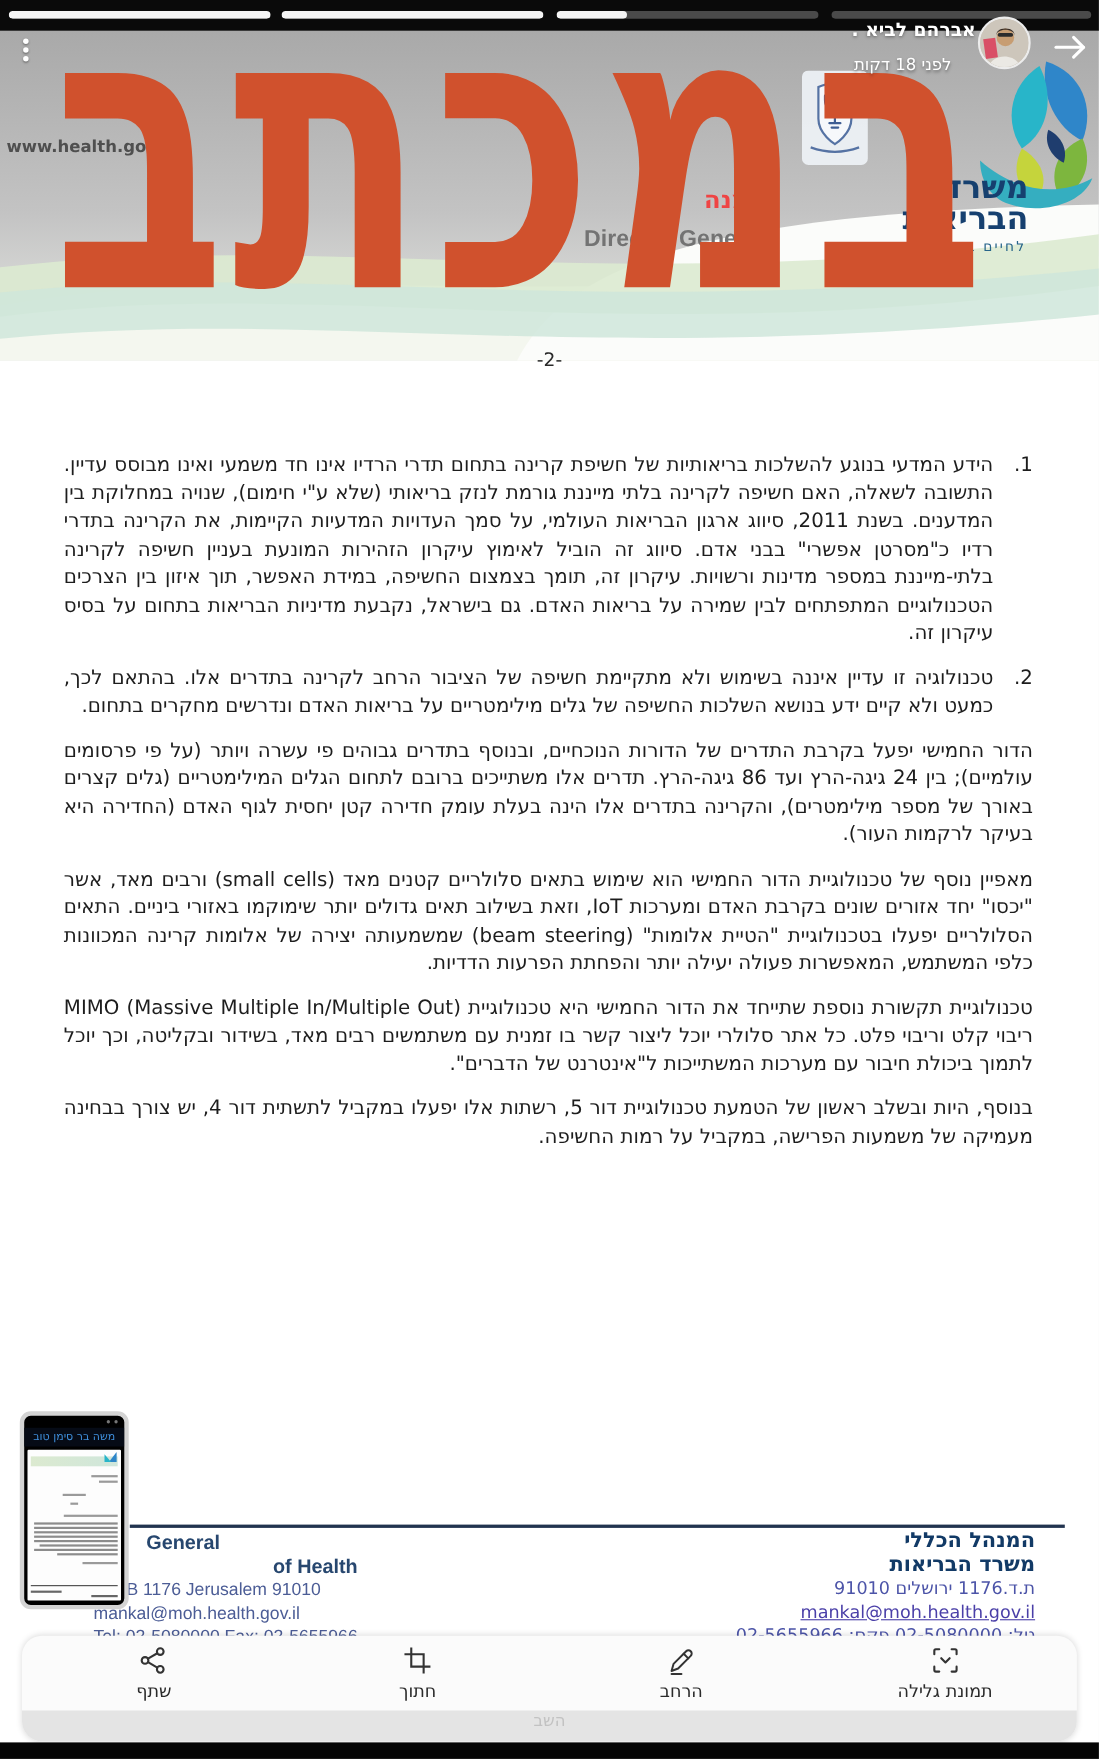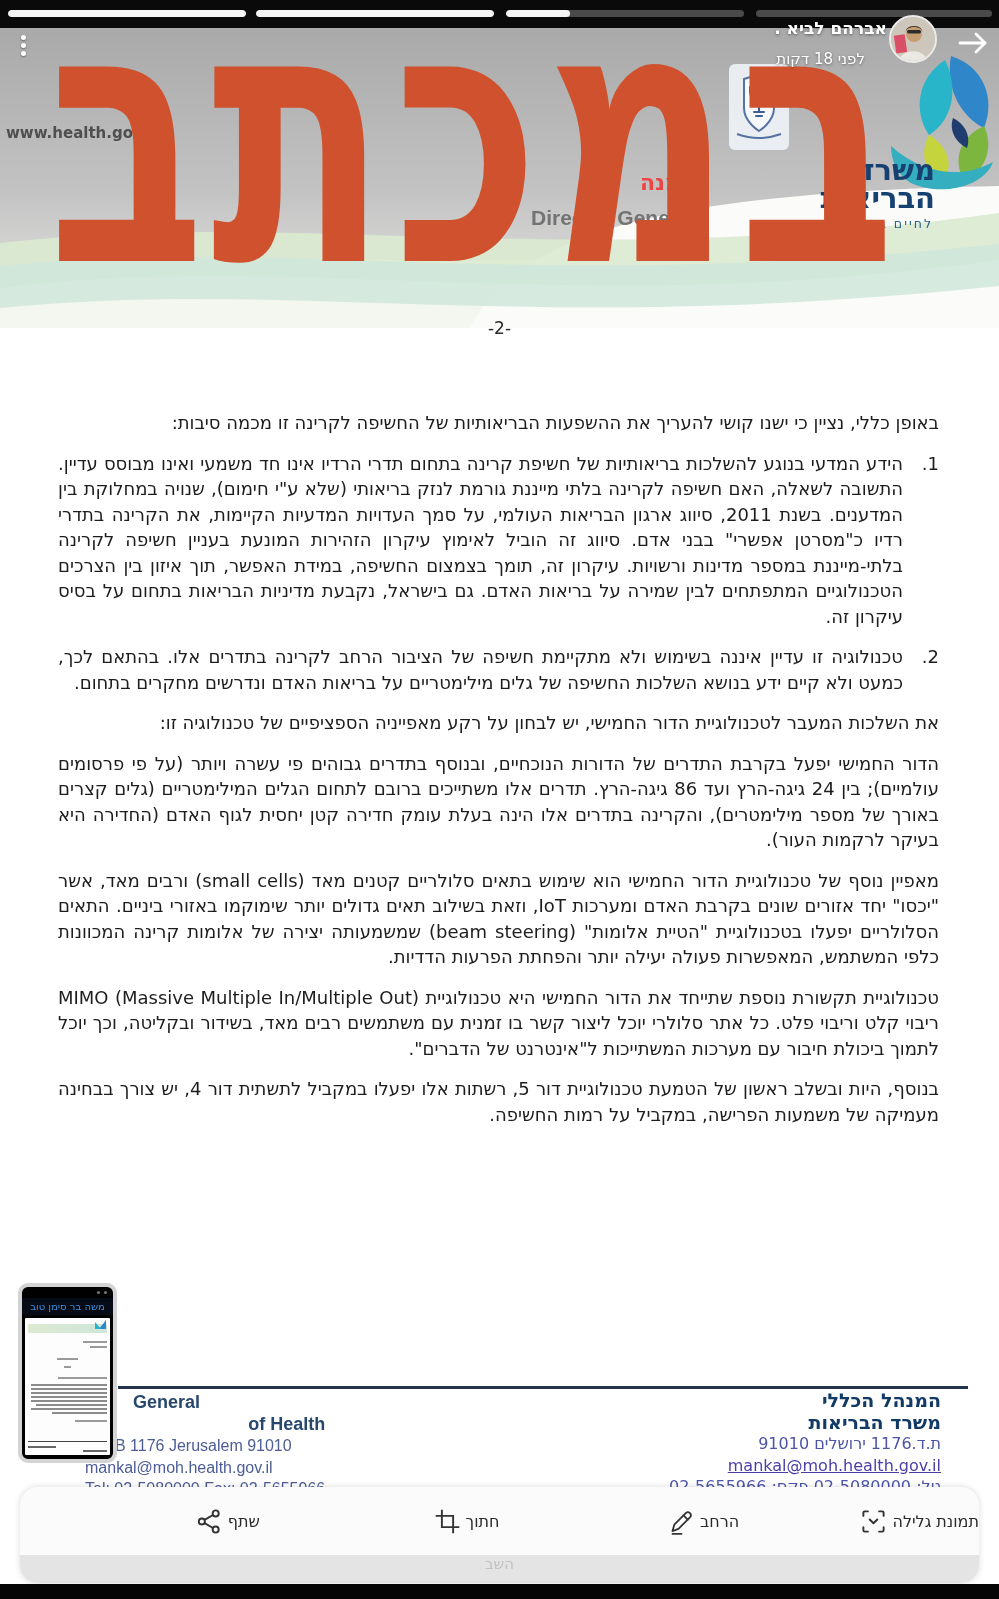--- a/index.html
+++ b/index.html
@@ -68,21 +68,21 @@
   .tb{height:2px;background:#9a9a9a;margin:3px 0 0 auto;}
   .tb.center{margin:3px auto 0 auto;}
   .tblock{margin-top:5px;}
   .tblock .tb{margin-top:2px;background:#8c8c8c;}
   .mini-foot{position:absolute;left:3px;right:3px;bottom:3px;border-top:1px solid #444;padding-top:2px;}
   .mini-foot .tb{height:2px;background:#666;}
   
   .sheet{position:absolute;left:20px;right:20px;top:1487px;height:96px;background:#fbfbfb;border-radius:18px;
          overflow:hidden;z-index:30;box-shadow:0 0 6px rgba(0,0,0,.15);}
   .actions{display:flex;height:68px;align-items:center;}
-  .action{flex:1;display:flex;flex-direction:row;align-items:center;justify-content:flex-end;gap:5px;cursor:pointer;}
+  .action{flex:1;display:flex;flex-direction:column;align-items:center;justify-content:center;gap:5px;cursor:pointer;}
   .action .lbl{font-size:16px;color:#2b2b2b;direction:rtl;}
   .action svg{display:block;}
   .reply-strip{height:28px;background:#e4e4e4;display:flex;justify-content:center;cursor:pointer;}
   .reply-strip span{color:#c2c2c2;font-size:15px;direction:rtl;}
   .bottom-black{position:absolute;left:0;bottom:0;width:999px;height:15px;background:#050505;z-index:35;}
 </style>
 </head>
 <body>
 
 <div class="screen">
@@ -132,30 +132,28 @@
       <div>משרד</div>
       <div>הבריאות</div>
     </div>
     <div class="moh-tagline">לחיים בריאים יותר</div>
 
     <div class="watermark" id="watermark" style="color: rgb(208, 81, 45);">במכתב</div>
 
     <div class="page-num">-2-</div>
 
     <div class="body-text">
-      <p>באופן כללי, נציין כי ישנו קושי להעריך את ההשפעות הבריאותיות של החשיפה לקרינה זו מכמה סיבות:</p>
       <div class="item">
         <span class="num">1.</span>
         <p>הידע המדעי בנוגע להשלכות בריאותיות של חשיפת קרינה בתחום תדרי הרדיו אינו חד משמעי ואינו מבוסס עדיין. התשובה לשאלה, האם חשיפה לקרינה בלתי מייננת גורמת לנזק בריאותי (שלא ע"י חימום), שנויה במחלוקת בין המדענים. בשנת 2011, סיווג ארגון הבריאות העולמי, על סמך העדויות המדעיות הקיימות, את הקרינה בתדרי רדיו כ"מסרטן אפשרי" בבני אדם. סיווג זה הוביל לאימוץ עיקרון הזהירות המונעת בעניין חשיפה לקרינה בלתי-מייננת במספר מדינות ורשויות. עיקרון זה, תומך בצמצום החשיפה, במידת האפשר, תוך איזון בין הצרכים הטכנולוגיים המתפתחים לבין שמירה על בריאות האדם. גם בישראל, נקבעת מדיניות הבריאות בתחום על בסיס עיקרון זה.</p>
       </div>
       <div class="item">
         <span class="num">2.</span>
         <p>טכנולוגיה זו עדיין איננה בשימוש ולא מתקיימת חשיפה של הציבור הרחב לקרינה בתדרים אלו. בהתאם לכך, כמעט ולא קיים ידע בנושא השלכות החשיפה של גלים מילימטריים על בריאות האדם ונדרשים מחקרים בתחום.</p>
       </div>
-      <p>את השלכות המעבר לטכנולוגיית הדור החמישי, יש לבחון על רקע מאפייניה הספציפיים של טכנולוגיה זו:</p>
       <p>הדור החמישי יפעל בקרבת התדרים של הדורות הנוכחיים, ובנוסף בתדרים גבוהים פי עשרה ויותר (על פי פרסומים עולמיים); בין 24 גיגה-הרץ ועד 86 גיגה-הרץ. תדרים אלו משתייכים ברובם לתחום הגלים המילימטריים (גלים קצרים באורך של מספר מילימטרים), והקרינה בתדרים אלו הינה בעלת עומק חדירה קטן יחסית לגוף האדם (החדירה היא בעיקר לרקמות העור).</p>
       <p>מאפיין נוסף של טכנולוגיית הדור החמישי הוא שימוש בתאים סלולריים קטנים מאד (small cells) ורבים מאד, אשר "יכסו" יחד אזורים שונים בקרבת האדם ומערכות IoT, וזאת בשילוב תאים גדולים יותר שימוקמו באזורי ביניים. התאים הסלולריים יפעלו בטכנולוגיית "הטיית אלומות" (beam steering) שמשמעותה יצירה של אלומות קרינה המכוונות כלפי המשתמש, המאפשרות פעולה יעילה יותר והפחתת הפרעות הדדיות.</p>
       <p>טכנולוגיית תקשורת נוספת שתייחד את הדור החמישי היא טכנולוגיית MIMO (Massive Multiple In/Multiple Out) ריבוי קלט וריבוי פלט. כל אתר סלולרי יוכל ליצור קשר בו זמנית עם משתמשים רבים מאד, בשידור ובקליטה, וכך יוכל לתמוך ביכולת חיבור עם מערכות המשתייכות ל"אינטרנט של הדברים".</p>
       <p>בנוסף, היות ובשלב ראשון של הטמעת טכנולוגיית דור 5, רשתות אלו יפעלו במקביל לתשתית דור 4, יש צורך בבחינה מעמיקה של משמעות הפרישה, במקביל על רמות החשיפה.</p>
     </div>
 
     <div class="footer-divider"></div>
     <div class="footer-left">
       <div class="b fl-0">General</div>
       <div class="b fl-1">of Health</div>

